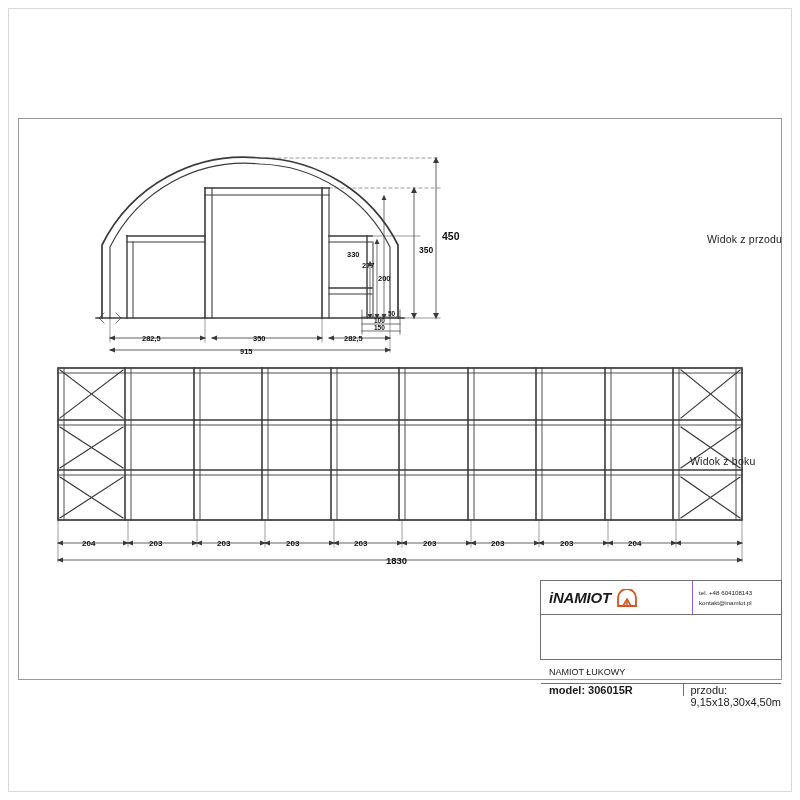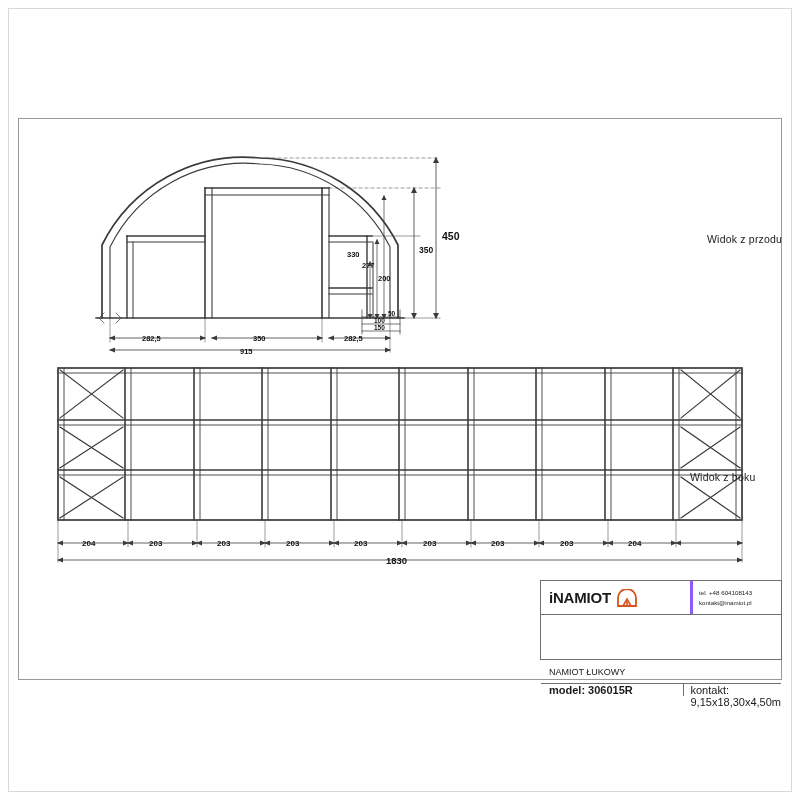--- a/index.html
+++ b/index.html
@@ -46,21 +46,21 @@
     height: 800px;
   }
   .view-label {
     position: absolute;
     font-size: 10.5px;
     color: #222;
     letter-spacing: .2px;
     white-space: nowrap;
   }
   #label-front { left: 685px; top: 233px; margin-left: 22px; }
-  #label-side  { left: 690px; top: 471px; }
+  #label-side  { left: 690px; top: 455px; }
 
   
   .title-block {
     position: absolute;
     left: 540px;
     top: 580px;
     width: 242px;
     height: 80px;
     border: 1px solid #6f6f6f;
     box-sizing: border-box;
@@ -73,22 +73,23 @@
     box-sizing: border-box;
     display: flex;
     align-items: center;
   }
   .brand {
     display: flex;
     align-items: center;
     padding-left: 8px;
     width: 152px;
     box-sizing: border-box;
-    border-right: 3px solid #8b5cf6;
+    border-right: 1px solid #8b5cf6;
     height: 100%;
+    font-style: italic;
   }
   .brand-text {
     font-size: 15px;
     font-weight: bold;
     letter-spacing: -0.2px;
     color: #1a1a1a;
   }
   .brand-mark {
     margin-left: 5px;
     display: inline-flex;
@@ -410,17 +411,17 @@
         </span>
       </div>
       <div class="contact">
         <div>tel. +48 604108143</div>
         <div>kontakt@inamiot.pl</div>
       </div>
     </div>
     <div class="tb-row2">NAMIOT ŁUKOWY</div>
     <div class="tb-row3">
       <div class="tb-model">model: 306015R</div>
-      <div class="tb-size">kontakt: 9,15x18,30x4,50m</div>
+      <div class="tb-size">przodu: 9,15x18,30x4,50m</div>
     </div>
   </div>
 
 </div>
 
 </body></html>

